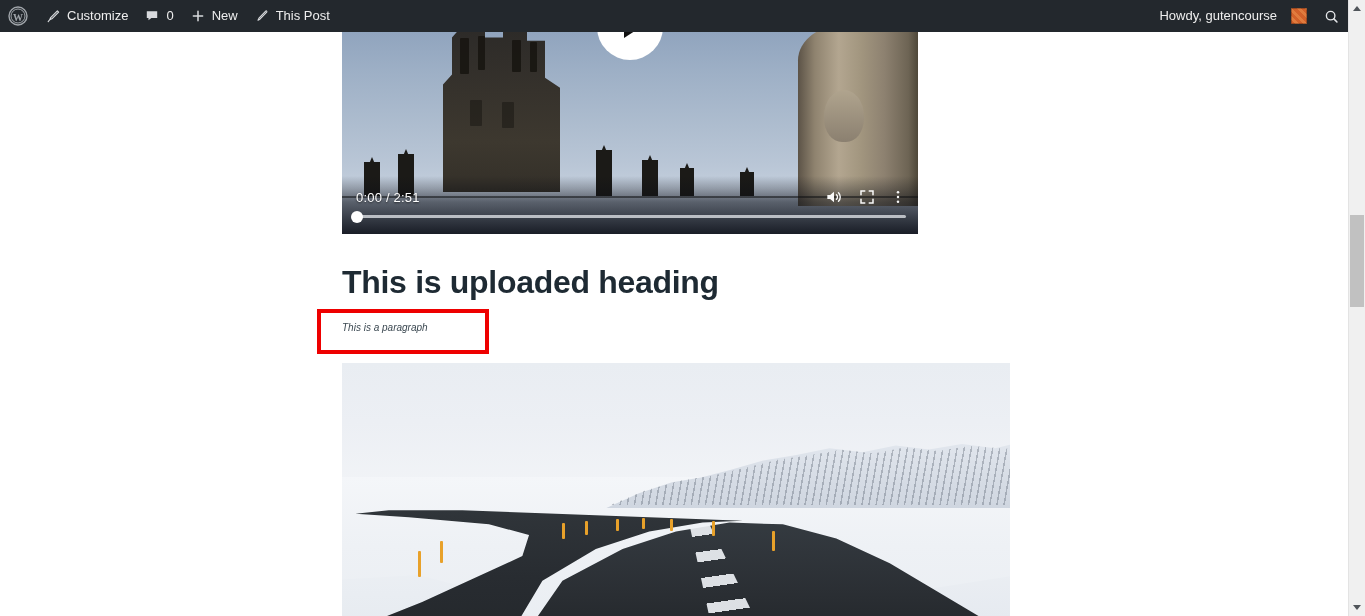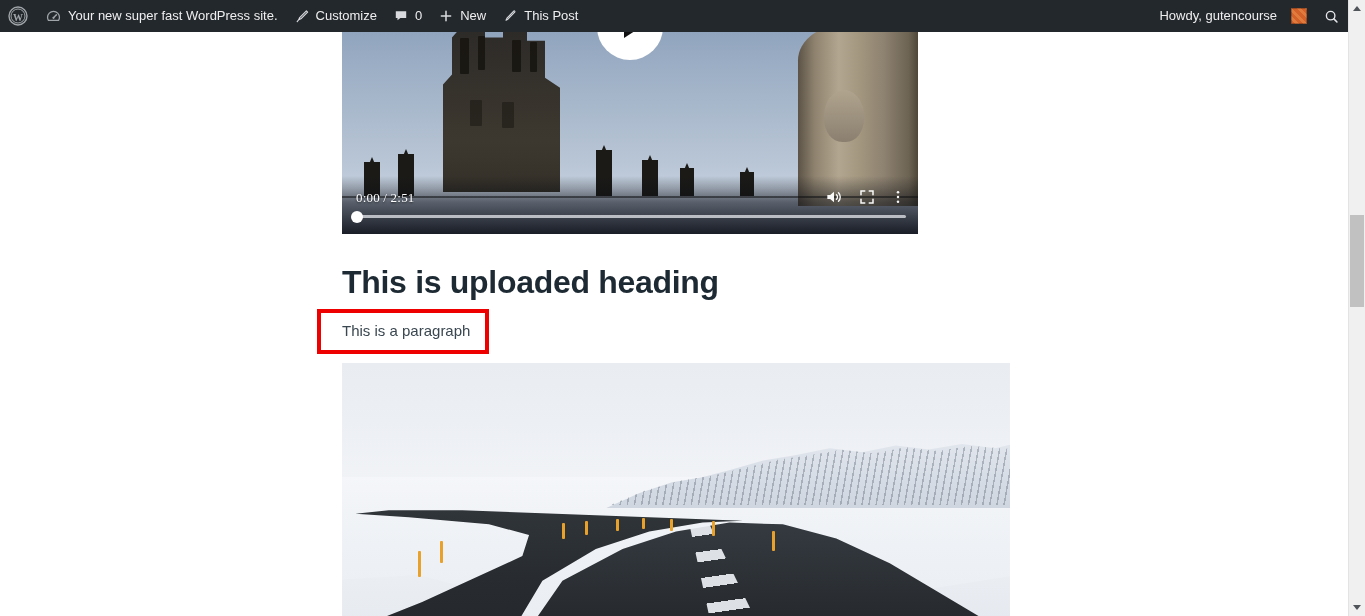--- a/index.html
+++ b/index.html
@@ -94,21 +94,20 @@
     cursor: pointer;
   }
   .play-button .tri {
     width: 0; height: 0; margin-left: 4px;
     border-left: 17px solid #111; border-top: 11px solid transparent; border-bottom: 11px solid transparent;
   }
   .video-controls {
     position: absolute; left: 0; right: 0; bottom: 0; height: 58px;
     background: linear-gradient(180deg, rgba(0,0,0,0) 0%, rgba(10,13,20,.55) 45%, rgba(15,18,26,.92) 100%);
     color: #fff;
-    font-family: Liberation Serif, serif;
   }
   .vc-time {
     position: absolute; left: 14px; top: 14px;
     font-size: 13px; color: #fff; letter-spacing: .2px;
     text-shadow: 0 1px 2px rgba(0,0,0,.6);
   }
   .vc-right { position: absolute; right: 12px; top: 11px; display: flex; align-items: center; gap: 14px; }
   .vc-btn { cursor: pointer; opacity: .97; }
   .progress {
     position: absolute; left: 14px; right: 12px; bottom: 16px; height: 3px;
@@ -122,21 +121,21 @@
   #caption {
     position: absolute; left: 342px; top: 217px; width: 668px;
     text-align: center; font-size: 13px; color: #8d969c;
   }
   #heading {
     position: absolute; left: 342px; top: 232px;
     font-size: 32px; font-weight: bold; color: #1e2a33; letter-spacing: -.3px;
   }
   #paragraph {
     position: absolute; left: 342px; top: 290px;
-    font-size: 15px; color: #3a4750;
+    font-size: 10px; color: #3a4750; font-style: italic;
   }
   #annotation-box {
     position: absolute; left: 317px; top: 277px;
     width: 172px; height: 45px;
     border: 4px solid #ee0000;
     pointer-events: none;
   }
 
   #photo-block {
     position: absolute; left: 342px; top: 331px;
@@ -234,30 +233,20 @@
     <div class="ab-item ab-logo">
       <span class="icon">
         <svg width="20" height="20" viewBox="0 0 20 20">
           <circle cx="10" cy="10" r="9" fill="none" stroke="#a0a5aa" stroke-width="1.4"></circle>
           <circle cx="10" cy="10" r="7" fill="none" stroke="#a0a5aa" stroke-width="1"></circle>
           <text x="10" y="14.5" font-size="10" font-family="Liberation Serif, serif" fill="#a0a5aa" text-anchor="middle" font-weight="bold">W</text>
         </svg>
       </span>
     </div>
 
-    <div class="ab-item">
-      <span class="icon">
-        <svg width="17" height="17" viewBox="0 0 20 20">
-          <path d="M10 4a7 7 0 0 0-7 7 7 7 0 0 0 1 3.6h12A7 7 0 0 0 17 11a7 7 0 0 0-7-7z" fill="none" stroke="#a0a5aa" stroke-width="1.5"></path>
-          <path d="M10 11.5 13.4 8" stroke="#a0a5aa" stroke-width="1.6" stroke-linecap="round"></path>
-          <circle cx="10" cy="11.6" r="1.3" fill="#a0a5aa"></circle>
-        </svg>
-      </span>
-      <span class="ab-label">Your new super fast WordPress site.</span>
-    </div>
 
     <div class="ab-item">
       <span class="icon">
         <svg width="16" height="16" viewBox="0 0 20 20">
           <path d="M15.5 3.6 17 5.1 8.6 13.5 6 14.6 7.1 12z" fill="none" stroke="#d8dadd" stroke-width="1.5" stroke-linejoin="round"></path>
           <path d="M5.6 15 4 17" stroke="#d8dadd" stroke-width="1.5" stroke-linecap="round"></path>
         </svg>
       </span>
       <span class="ab-label">Customize</span>
     </div>

